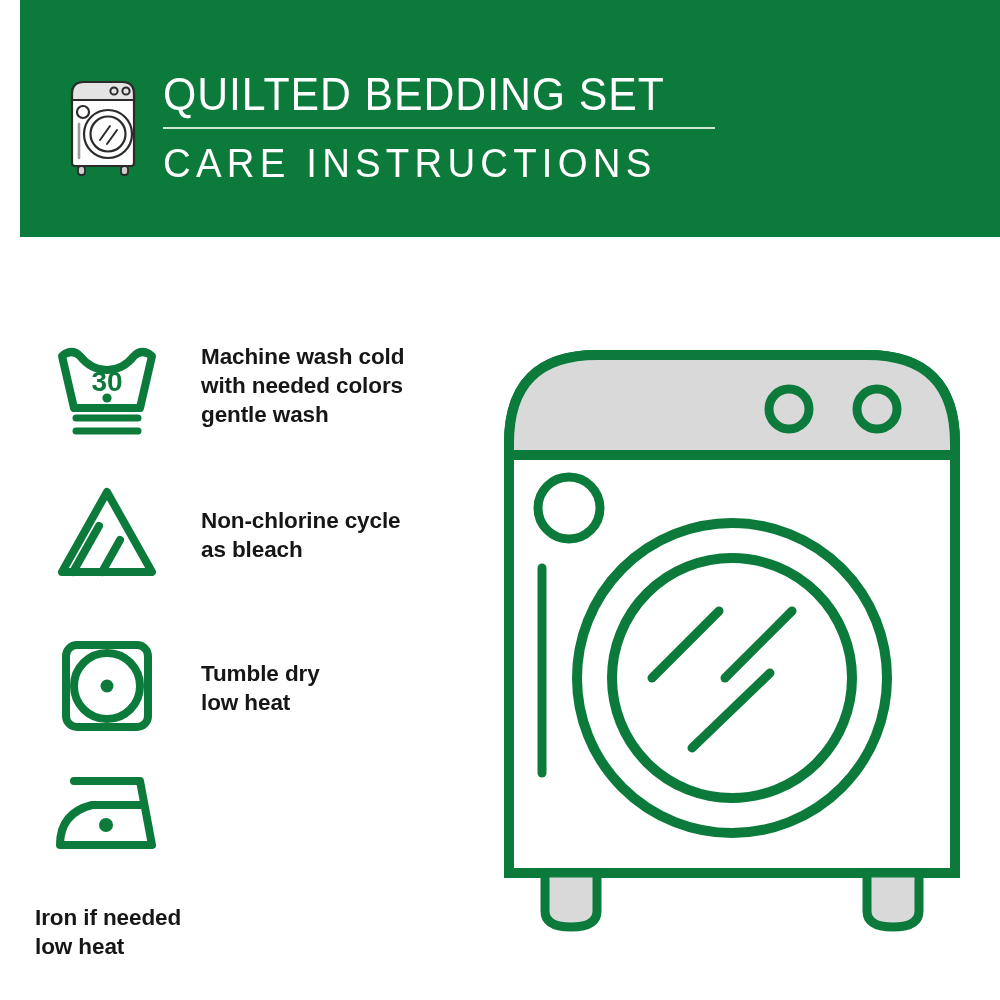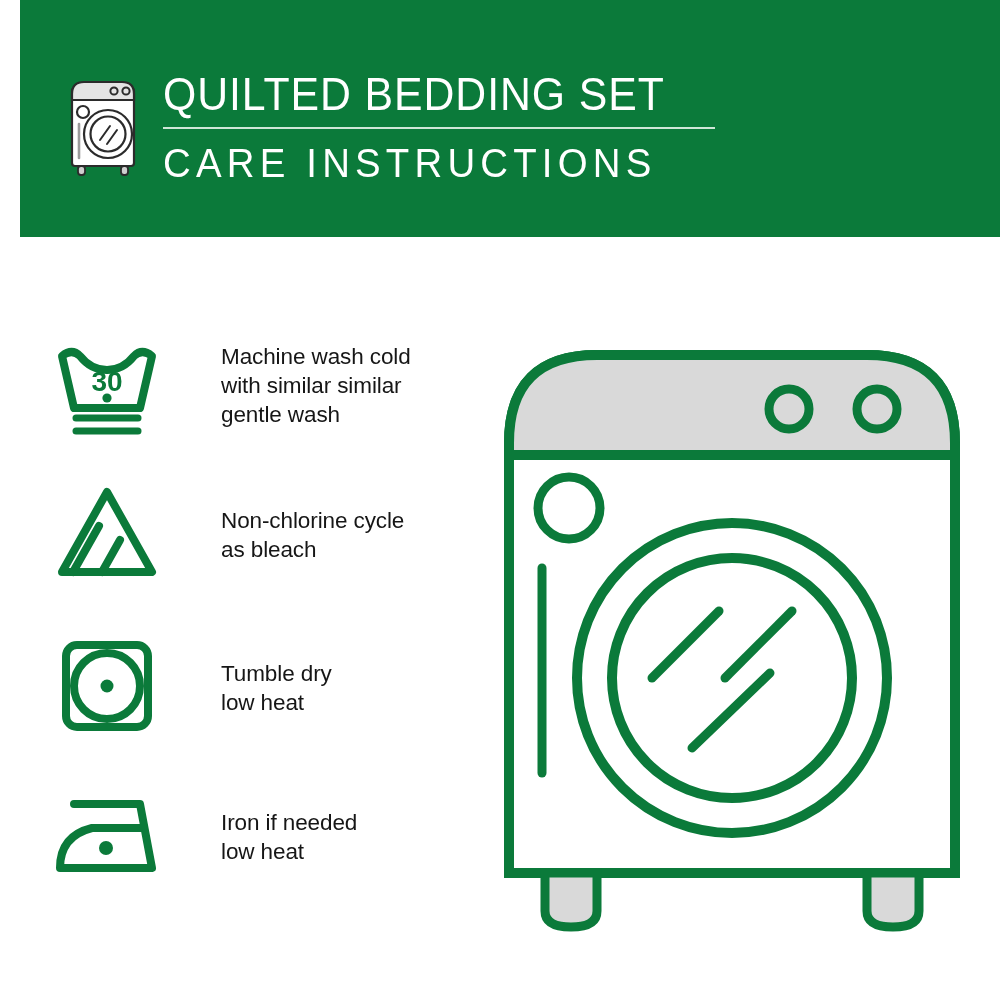--- a/index.html
+++ b/index.html
@@ -91,38 +91,38 @@
     position: absolute;
     left: 0;
     width: 480px;
     display: flex;
     align-items: flex-start;
   }
 
   .care-row.r0 { top: 101px; }
   .care-row.r1 { top: 245px; }
   .care-row.r2 { top: 400px; }
-  .care-row.r3 { top: 553px; }
+  .care-row.r3 { top: 530px; flex-direction: column; }
 
   .care-icon-wrap {
     width: 118px;
     margin-left: 48px;
     flex: 0 0 118px;
     display: flex;
     align-items: flex-start;
     justify-content: center;
   }
 
   .care-text {
-    margin-left: 55px;
+    margin-left: 35px;
     padding-top: 4px;
     font-family: "Liberation Sans", sans-serif;
     font-size: 22.5px;
     line-height: 29px;
-    font-weight: 400;
+    font-weight: 700;
     color: #161616;
     letter-spacing: -0.1px;
   }
   .care-text .line { display: block; white-space: nowrap; }
 
   .care-row.r1 .care-text { padding-top: 24px; }
   .care-row.r2 .care-text { padding-top: 22px; }
   .care-row.r3 .care-text { padding-top: 18px; }
 
   
@@ -185,21 +185,21 @@
           <g stroke="#0b7a3a" stroke-width="7" stroke-linecap="round">
             <line x1="28" y1="80" x2="90" y2="80"></line>
             <line x1="28" y1="93" x2="90" y2="93"></line>
           </g>
           <text x="59" y="53" text-anchor="middle" font-family="Liberation Sans, sans-serif" font-size="28" font-weight="bold" fill="#0b7a3a">30</text>
           <circle cx="59" cy="60" r="4.6" fill="#0b7a3a"></circle>
         </svg>
       </div>
       <div class="care-text">
         <span class="line">Machine wash cold</span>
-        <span class="line">with similar similar</span>
+        <span class="line">with needed colors</span>
         <span class="line">gentle wash</span>
       </div>
     </div>
 
     <div class="care-row r1">
       <div class="care-icon-wrap">
         <svg viewBox="0 0 118 100" width="118" height="100" aria-hidden="true">
           <g fill="none" stroke="#0b7a3a" stroke-width="8" stroke-linecap="round" stroke-linejoin="round">
             <path d="M59 10 L104 90 L14 90 Z"></path>
             <line x1="51" y1="44" x2="25" y2="90"></line>

